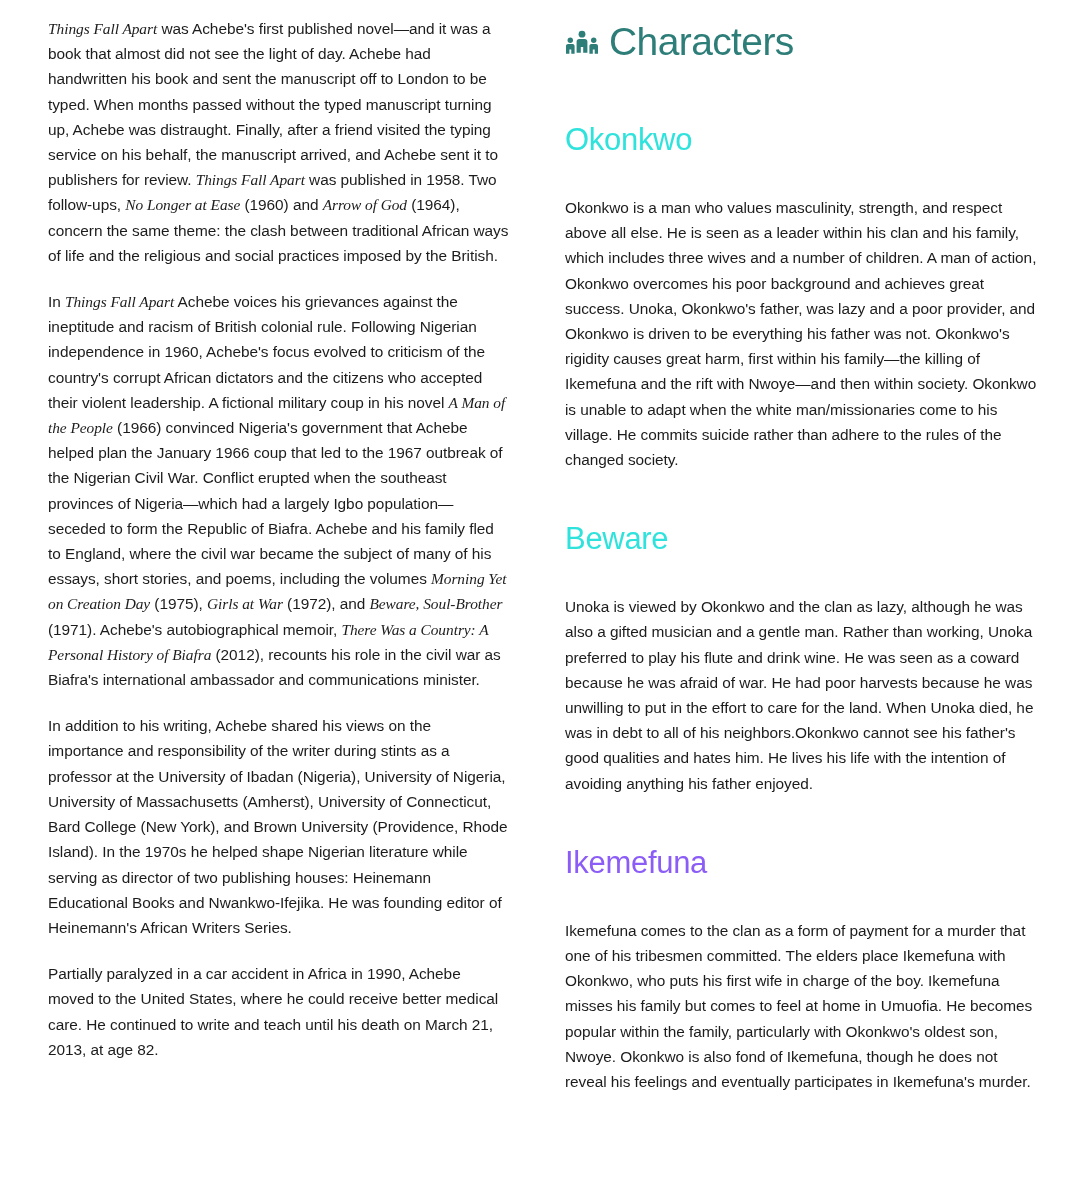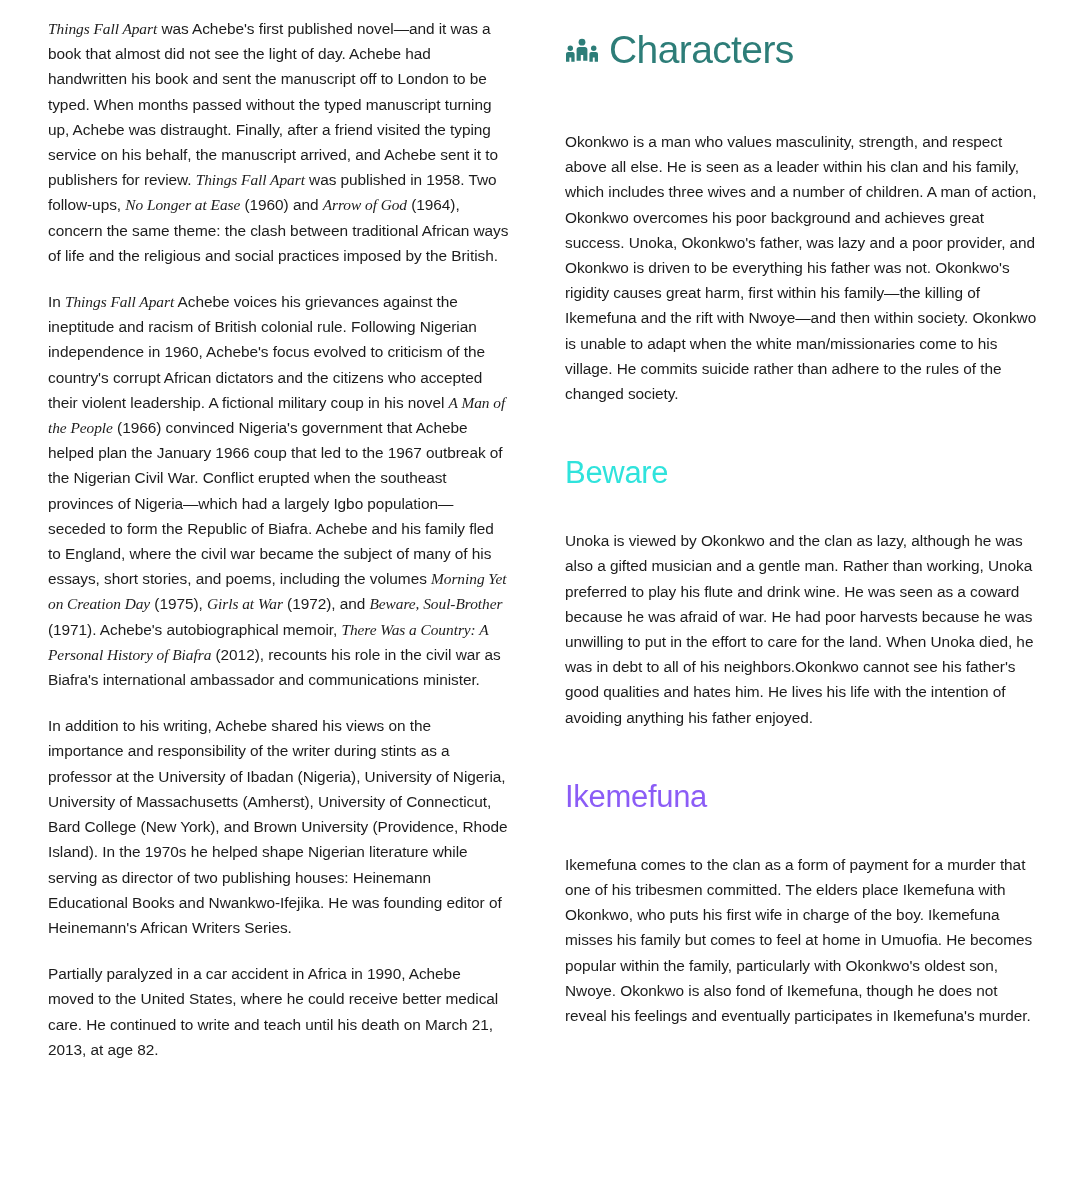--- a/index.html
+++ b/index.html
@@ -25,21 +25,21 @@
   }
   .col {
     box-sizing: border-box;
   }
   .col-left {
     width: 540px;
     padding: 16px 30px 0 48px;
   }
   .col-right {
     width: 540px;
-    padding: 20px 40px 0 25px;
+    padding: 12px 40px 0 25px;
   }
   
   .para {
     font-size: 15.4px;
     line-height: 25.2px;
     letter-spacing: -0.05px;
     color: #1c1c1c;
     margin: 0 0 21px 0;
     text-align: left;
   }
@@ -129,20 +129,21 @@
 
             <circle cx="28.7" cy="14.2" r="2.7"></circle>
             <path d="M24.4 20.2c0-1.2 0.9-2.1 2.1-2.1h4.4c1.2 0 2.1 0.9 2.1 2.1v7.5h-3.3v-4.3h-1.9v4.3h-3.4z"></path>
           </g>
         </svg>
       </span>
       <span class="title">Characters</span>
     </div>
     <div>
         <div class="char-block first">
+          <h2 class="char-name" style="color: rgb(47, 227, 220);">Okonkwo</h2>
           <p class="para">Okonkwo is a man who values masculinity, strength, and respect above all else. He is seen as a leader within his clan and his family, which includes three wives and a number of children. A man of action, Okonkwo overcomes his poor background and achieves great success. Unoka, Okonkwo's father, was lazy and a poor provider, and Okonkwo is driven to be everything his father was not. Okonkwo's rigidity causes great harm, first within his family—the killing of Ikemefuna and the rift with Nwoye—and then within society. Okonkwo is unable to adapt when the white man/missionaries come to his village. He commits suicide rather than adhere to the rules of the changed society.</p>
         </div>
         <div class="char-block next">
           <h2 class="char-name" style="color: rgb(47, 227, 220);">Beware</h2>
           <p class="para">Unoka is viewed by Okonkwo and the clan as lazy, although he was also a gifted musician and a gentle man. Rather than working, Unoka preferred to play his flute and drink wine. He was seen as a coward because he was afraid of war. He had poor harvests because he was unwilling to put in the effort to care for the land. When Unoka died, he was in debt to all of his neighbors.Okonkwo cannot see his father's good qualities and hates him. He lives his life with the intention of avoiding anything his father enjoyed.</p>
         </div>
         <div class="char-block next">
           <h2 class="char-name" style="color: #8b5cf6;">Ikemefuna</h2>
           <p class="para">Ikemefuna comes to the clan as a form of payment for a murder that one of his tribesmen committed. The elders place Ikemefuna with Okonkwo, who puts his first wife in charge of the boy. Ikemefuna misses his family but comes to feel at home in Umuofia. He becomes popular within the family, particularly with Okonkwo's oldest son, Nwoye. Okonkwo is also fond of Ikemefuna, though he does not reveal his feelings and eventually participates in Ikemefuna's murder.</p>
         </div>

